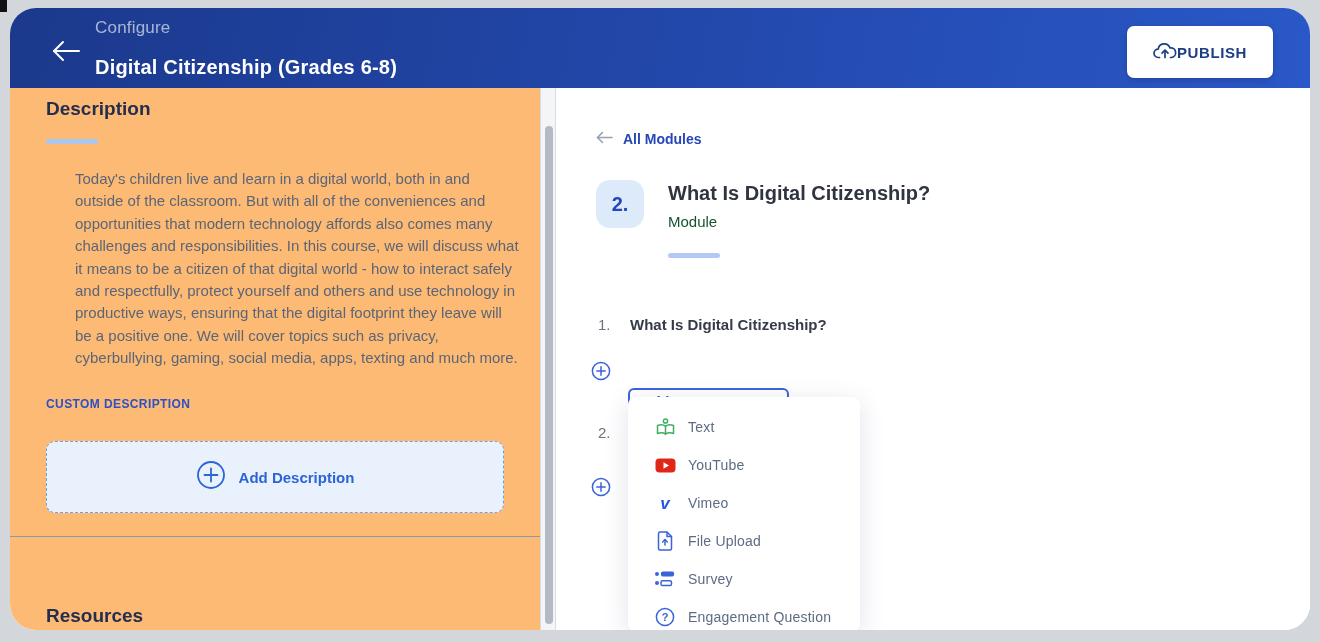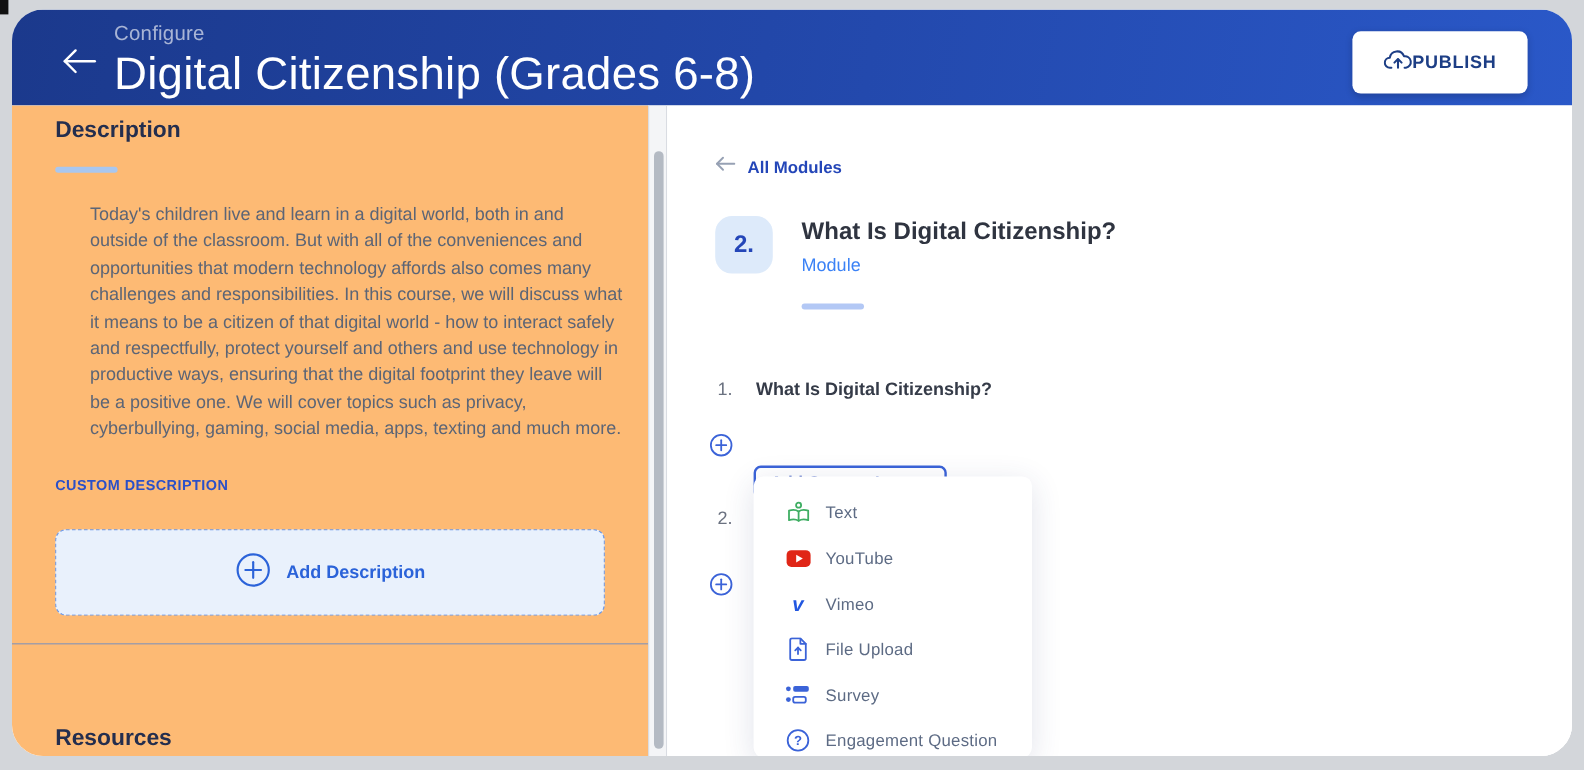--- a/index.html
+++ b/index.html
@@ -11,21 +11,21 @@
   .card { position:absolute; left:10px; top:8px; right:10px; bottom:12px;
           border-radius:26px; overflow:hidden; background:#fff; display:flex; flex-direction:column; }
 
   
   .header { height:80px; flex:0 0 80px; background:linear-gradient(100deg,#1b398c 0%,#2349ad 55%,#2a58c8 100%);
             display:flex; align-items:center; position:relative; }
   .back-btn { position:absolute; left:38px; top:28px; width:36px; height:32px; cursor:pointer;
               display:flex; align-items:center; justify-content:center; background:none; border:none; }
   .header-titles { position:absolute; left:85px; top:10px; }
   .header-breadcrumb { font-size:17px; color:rgba(255,255,255,.62); letter-spacing:.2px; }
-  .header-title { font-size:38px; font-weight:normal; color:#ffffff; margin-top:3px; letter-spacing:.2px; }
+  .header-title { font-size:20px; font-weight:bold; color:#ffffff; margin-top:18px; letter-spacing:.2px; }
   .publish-btn { position:absolute; right:37px; top:18px; height:52px; padding:0 26px;
                  background:#fff; border:none; border-radius:7px; display:flex; align-items:center; gap:0;
                  color:#1d3e85; font-family:"Liberation Sans", sans-serif;
                  font-size:15px; font-weight:bold; letter-spacing:.6px; cursor:pointer;
                  box-shadow:0 2px 6px rgba(0,0,0,.18); }
 
   
   .body { flex:1; display:flex; position:relative; background:#fff; }
 
   
@@ -49,21 +49,21 @@
   
   .right-panel { flex:1; position:relative; background:#fff; }
   .all-modules { position:absolute; left:40px; top:42px; display:flex; align-items:center; gap:10px; cursor:pointer; }
   .all-modules-label { font-size:14px; font-weight:bold; color:#2446b8; }
   .module-header { position:absolute; left:40px; top:92px; display:flex; }
   .module-badge { width:48px; height:48px; border-radius:14px; background:#ddeafa;
                   display:flex; align-items:center; justify-content:center;
                   font-size:20px; font-weight:bold; color:#2446b8; }
   .module-titles { margin-left:24px; padding-top:2px; }
   .module-title { font-size:20px; font-weight:bold; color:#2f3440; }
-  .module-type { font-size:15px; color:#3b82f6; margin-top:8px; }
+  .module-type { font-size:15px; color:#14532d; margin-top:8px; }
   .rp-underline { position:absolute; left:112px; top:165px; width:52px; height:5px; border-radius:3px; background:#b3c8f5; }
 
   .row-number { position:absolute; font-size:15px; color:#6b7280; }
   .row-title { position:absolute; font-size:15px; font-weight:bold; color:#353b48; }
 
   .plus-icon-btn { position:absolute; width:20px; height:20px; background:none; border:none; cursor:pointer; padding:0; }
 
   .add-custom-btn { position:absolute; left:72px; top:270px; height:28px; padding:0 9px 0 12px;
                     background:#fff; border:2px solid #3b63d8; border-radius:6px;
                     display:flex; align-items:center; gap:7px; cursor:pointer;

